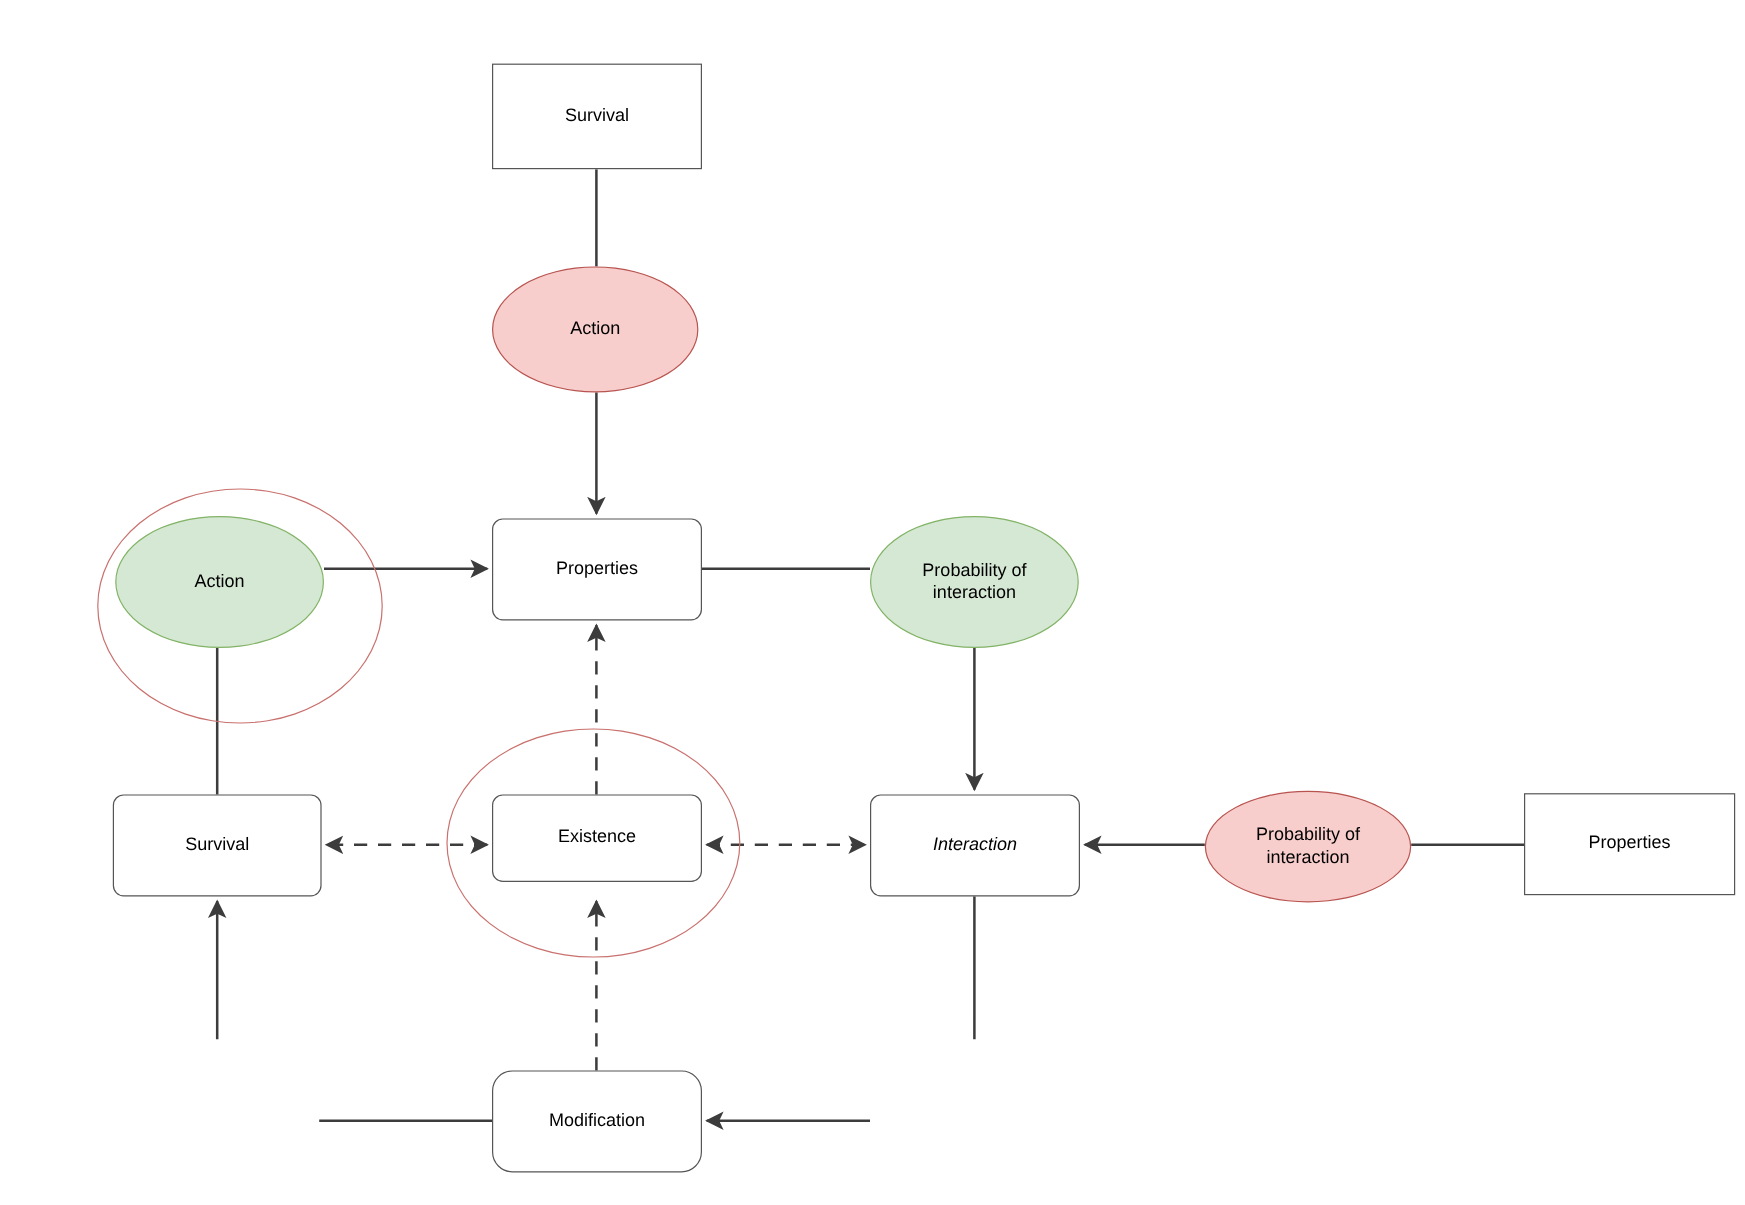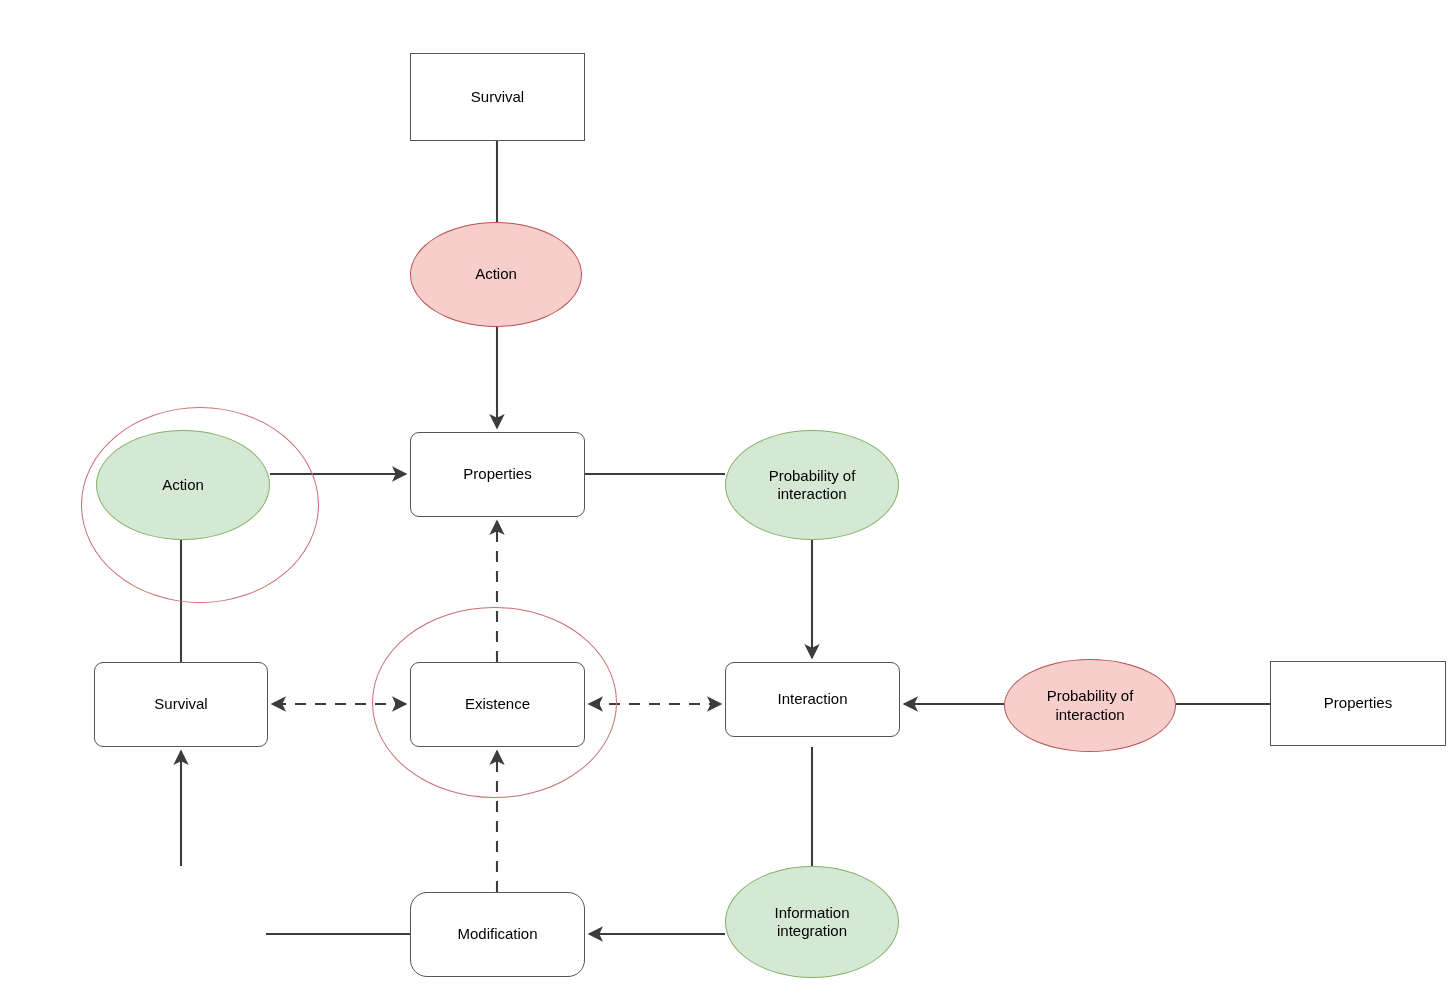--- a/index.html
+++ b/index.html
@@ -140,38 +140,35 @@
   </div>
 
   <div class="node ellipse-green" style="left:711px; top:430px; width:174px; height:110px;">
     <span style="max-width:120px;">Probability of interaction</span>
   </div>
 
   <div class="node rect-round" style="left:80px; top:662px; width:174px; height:85px;">
     <span>Survival</span>
   </div>
 
-  <div class="node rect-round" style="left:396px; top:662px; width:175px; height:85px;">
+  <div class="node rect-round" style="left:396px; top:662px; width:175px; height:73px;">
     <span>Existence</span>
   </div>
 
-  <div class="node rect-round" style="left:711px; top:662px; width:175px; height:75px;">
+  <div class="node rect-round" style="left:711px; top:662px; width:175px; height:85px;font-style:italic;">
     <span>Interaction</span>
   </div>
 
   <div class="node ellipse-pink" style="left:990px; top:659px; width:172px; height:93px;">
     <span style="max-width:120px;">Probability of interaction</span>
   </div>
 
   <div class="node rect-sharp" style="left:1256px; top:661px; width:176px; height:85px;">
     <span>Properties</span>
   </div>
 
 
   <div class="node rect-round" style="left:396px; top:892px; width:175px; height:85px;border-radius:17px;">
     <span>Modification</span>
   </div>
 
-  <div class="node ellipse-green" style="left:711px; top:866px; width:174px; height:112px;">
-    <span style="max-width:110px;">Information integration</span>
-  </div>
 
 </div>
 
 </body></html>

